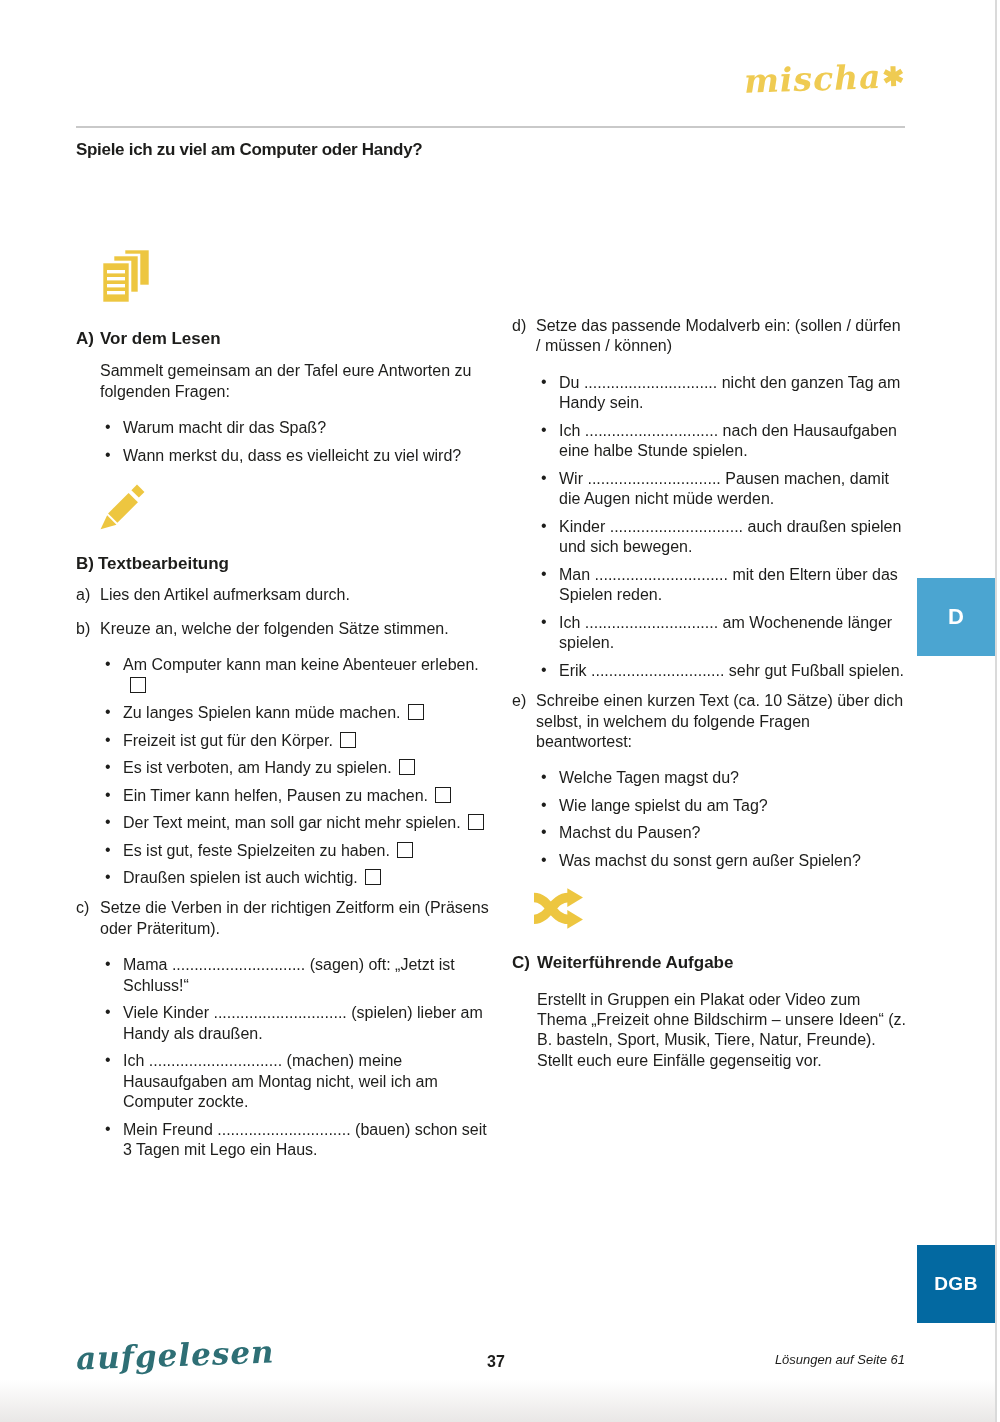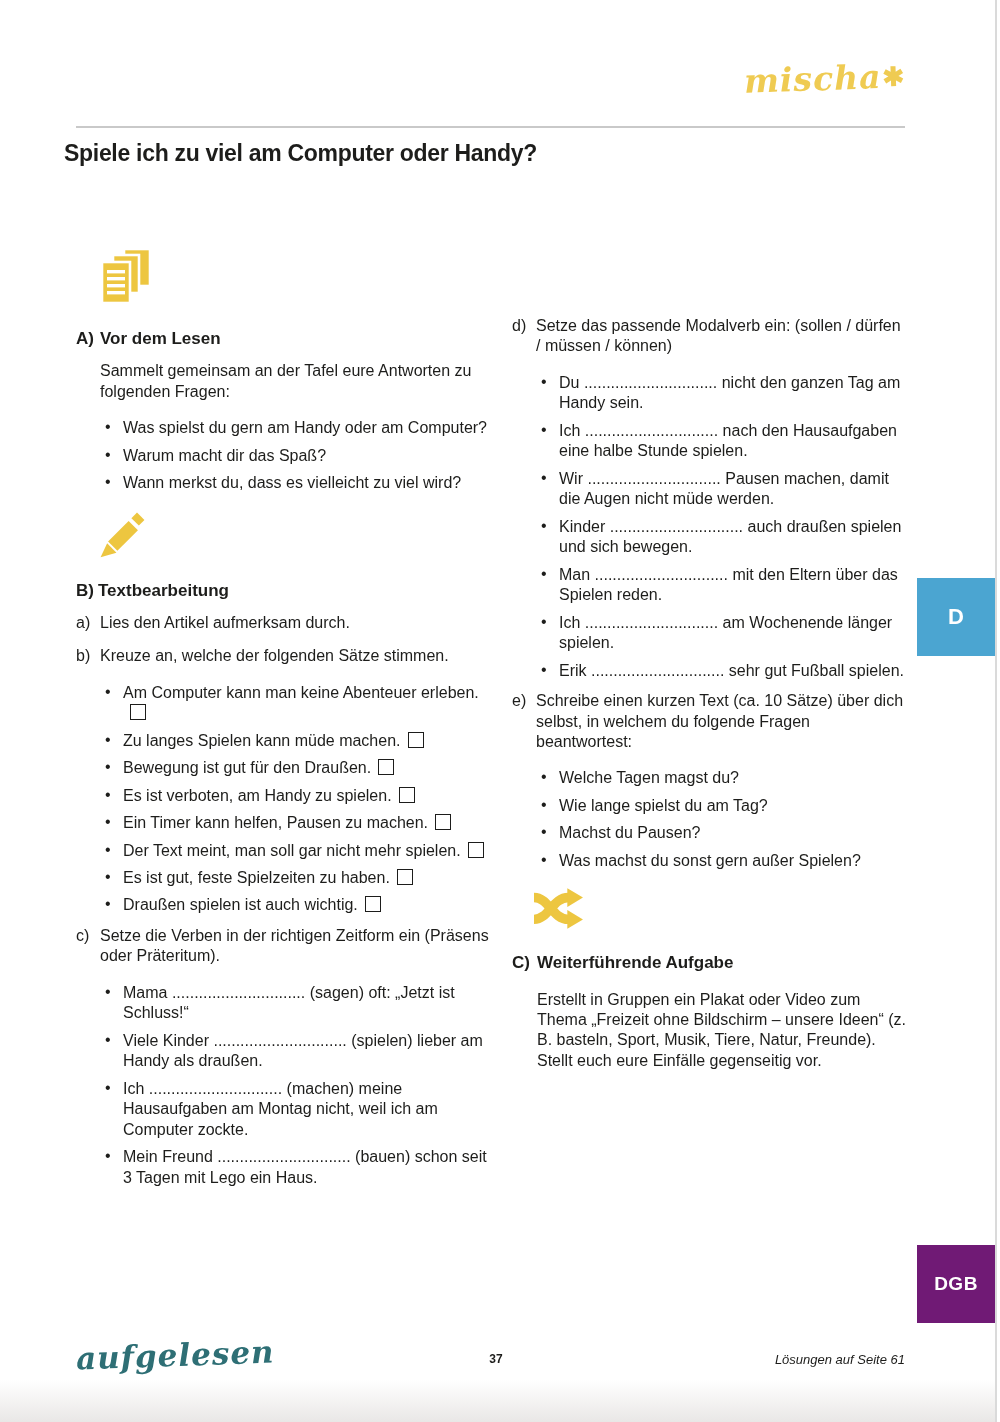--- a/index.html
+++ b/index.html
@@ -13,21 +13,21 @@
   .bottom-fade{position:absolute;left:0;right:5px;bottom:0;height:42px;
     background:linear-gradient(#ffffff 0%,#e9e7e6 100%);}
 
   
   .brand{position:absolute;top:58px;right:95px;color:#efcb52;
     font-family:"DejaVu Serif","Liberation Serif",serif;
     font-style:italic;font-weight:bold;font-size:33px;letter-spacing:1px;
     transform:rotate(-2deg);}
   .brand .star{font-style:normal;font-size:26px;vertical-align:2px;margin-left:1px;}
   .rule{position:absolute;top:126px;left:76px;width:829px;height:2px;background:#c9c9c9;}
-  .title{position:absolute;top:139px;left:64px;font-size:23px;font-weight:bold;
+  .title{position:absolute;top:139px;left:76px;font-size:17px;font-weight:bold;
     letter-spacing:-0.3px;}
 
   
   .col{position:absolute;}
   .col-left{left:76px;top:248px;width:418px;}
   .col-right{left:512px;top:316px;width:396px;}
 
   .icon-block{display:block;}
   .icon-docs{margin:0 0 15px 23px;}
   .icon-pencil{margin:12px 0 13px 19px;}
@@ -45,28 +45,28 @@
   ul.blist li{position:relative;padding-left:47px;margin:0 0 7px 0;}
   ul.blist li::before{content:"•";position:absolute;left:29px;top:-1px;}
 
   .cbx{display:inline-block;width:14px;height:14px;border:1.5px solid #1d1d1b;
     margin-left:7px;vertical-align:-2px;background:#fff;}
 
   
   .tab{position:absolute;left:917px;width:78px;height:78px;display:flex;
     align-items:center;justify-content:center;color:#fff;font-weight:bold;}
   .tab-d{top:578px;background:#4ba5d1;font-size:22px;}
-  .tab-dgb{top:1245px;background:#701a75;font-size:19px;letter-spacing:0.5px;}
+  .tab-dgb{top:1245px;background:#0369a1;font-size:19px;letter-spacing:0.5px;}
 
   
   .footer-logo{position:absolute;left:76px;top:1336px;color:#2e6f75;
     font-family:"DejaVu Serif","Liberation Serif",serif;font-style:italic;
     font-weight:bold;font-size:31px;letter-spacing:1px;transform:rotate(-2deg);}
   .page-num{position:absolute;left:12px;right:20px;top:1352px;text-align:center;
-    font-weight:bold;font-size:12px;}
+    font-weight:bold;font-size:16px;}
   .solutions{position:absolute;right:95px;top:1352px;font-style:italic;font-size:13px;}
 </style>
 </head>
 <body>
 
 <div class="page">
 
   <div class="brand"><span>mischa</span><span class="star">✱</span></div>
 
   <div class="rule"></div>
@@ -92,21 +92,20 @@
     </span>
 
     <div class="sec-head">
       <span class="lab">A)</span>
       <span>Vor dem Lesen</span>
     </div>
 
     <p class="indent" style="margin-top:0">Sammelt gemeinsam an der Tafel eure Antworten zu folgenden Fragen:</p>
 
     <ul class="blist">
-      <li>Was spielst du gern am Handy oder am Computer?</li>
       <li>Warum macht dir das Spaß?</li>
       <li>Wann merkst du, dass es vielleicht zu viel wird?</li>
     </ul>
 
     <span class="icon-block icon-pencil">
       <svg width="56" height="56" viewBox="0 0 60 60">
         <g fill="#edc640">
           <polygon points="14,38 36,16 46,26 24,48"></polygon>
           <polygon points="13,40 23,50 6,55"></polygon>
           <polygon points="39,13 45,7 53,15 47,21"></polygon>
@@ -125,21 +124,21 @@
     </div>
 
     <div class="lettered" style="margin-bottom:9px">
       <span class="lab">b)</span>
       <span class="txt">Kreuze an, welche der folgenden Sätze stimmen.</span>
     </div>
 
     <ul class="blist">
       <li><span>Am Computer kann man keine Abenteuer erleben.</span><span class="cbx"></span></li>
       <li><span>Zu langes Spielen kann müde machen.</span><span class="cbx"></span></li>
-      <li><span>Bewegung ist gut für den Draußen.</span><span class="cbx"></span></li>
+      <li><span>Freizeit ist gut für den Körper.</span><span class="cbx"></span></li>
       <li><span>Es ist verboten, am Handy zu spielen.</span><span class="cbx"></span></li>
       <li><span>Ein Timer kann helfen, Pausen zu machen.</span><span class="cbx"></span></li>
       <li><span>Der Text meint, man soll gar nicht mehr spielen.</span><span class="cbx"></span></li>
       <li><span>Es ist gut, feste Spielzeiten zu haben.</span><span class="cbx"></span></li>
       <li><span>Draußen spielen ist auch wichtig.</span><span class="cbx"></span></li>
     </ul>
 
     <div class="lettered" style="margin-bottom:9px">
       <span class="lab">c)</span>
       <span class="txt">Setze die Verben in der richtigen Zeitform ein (Präsens oder Präteritum).</span>

